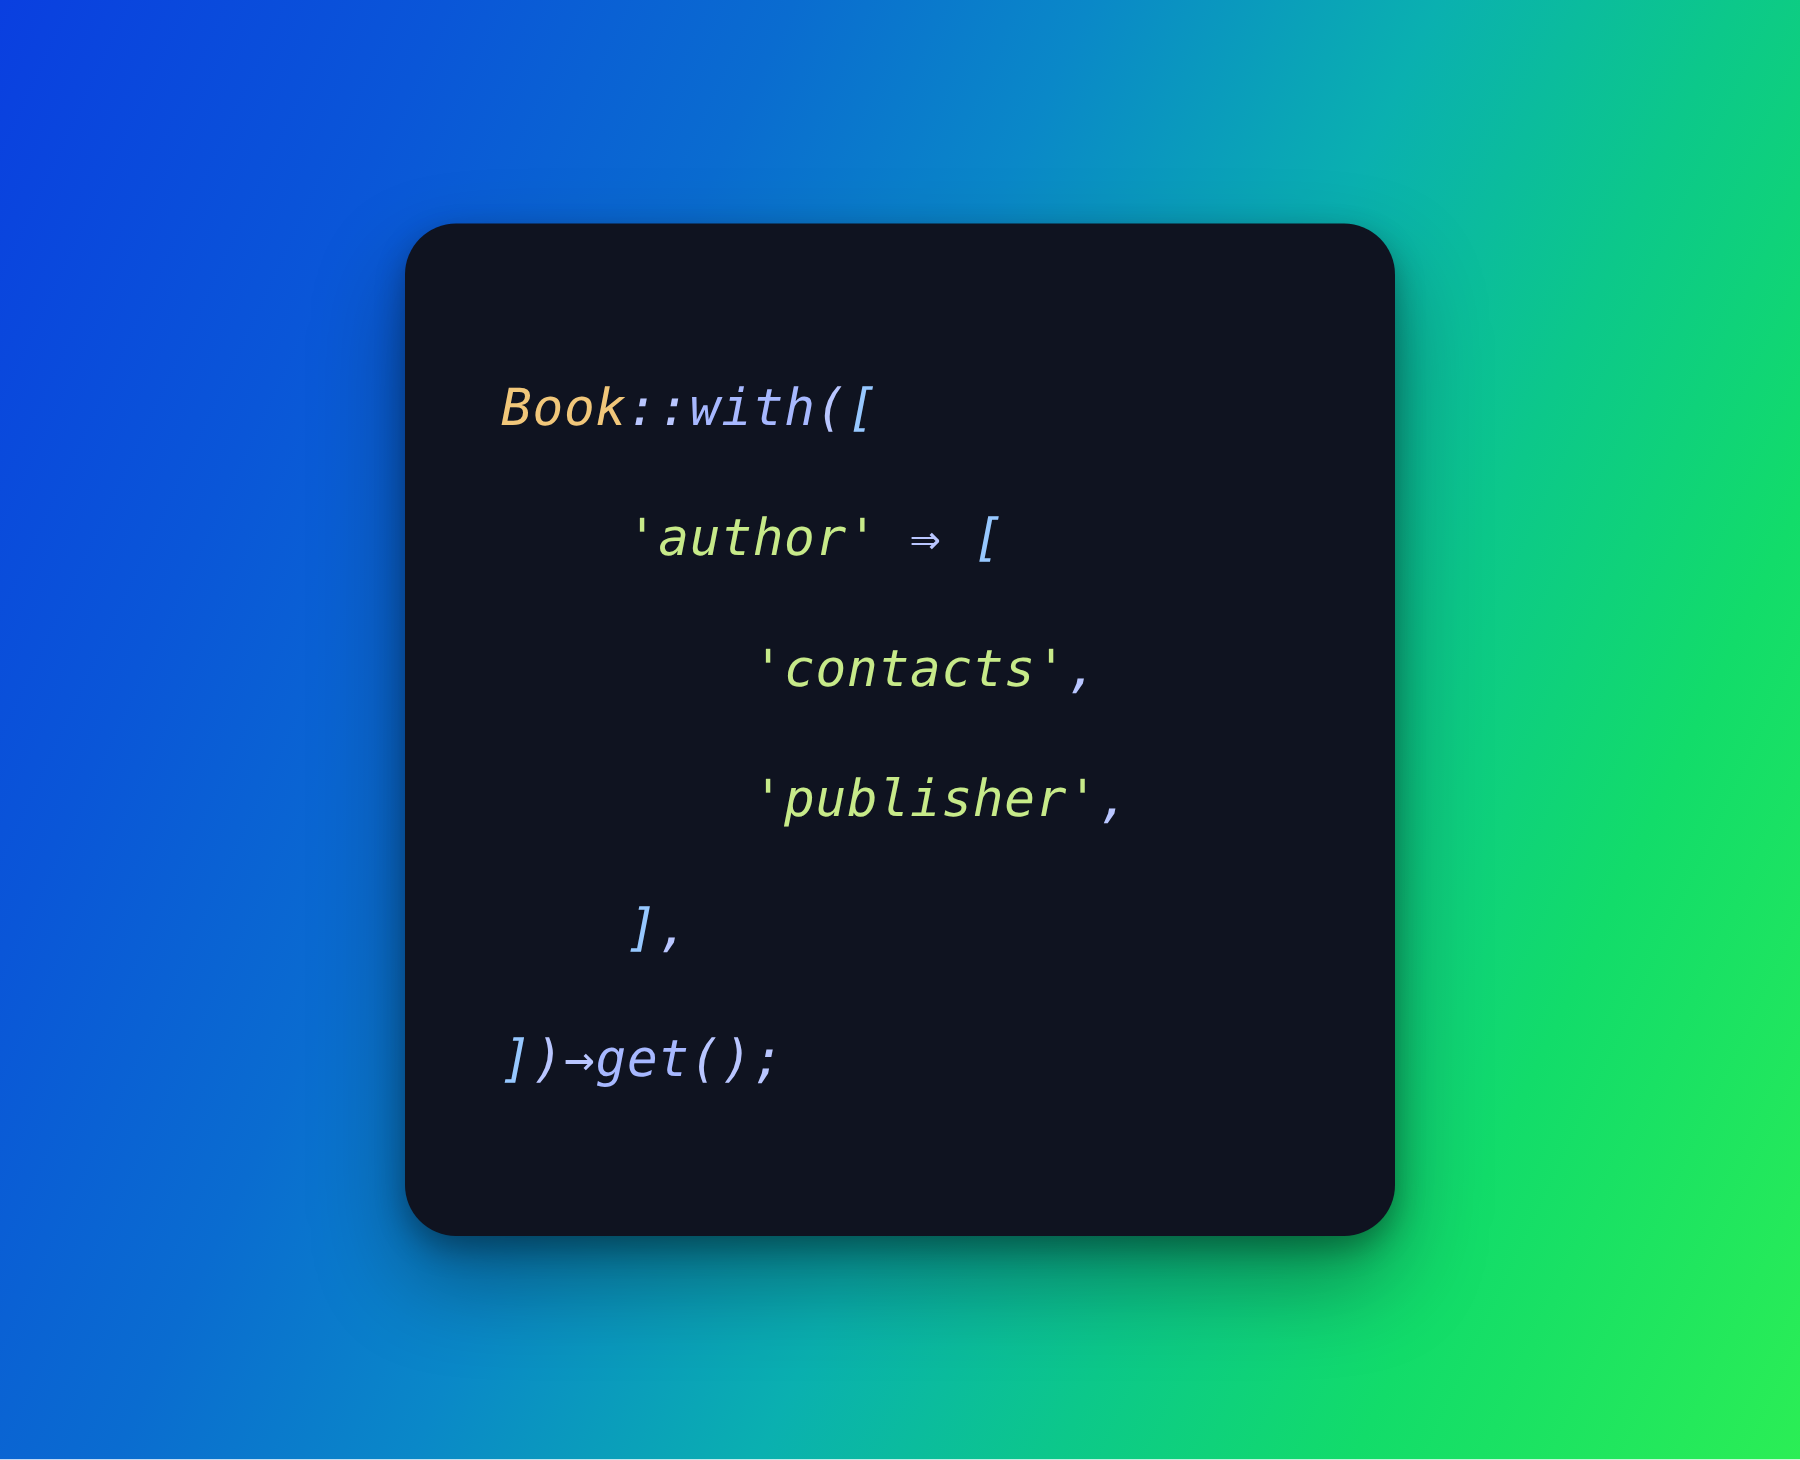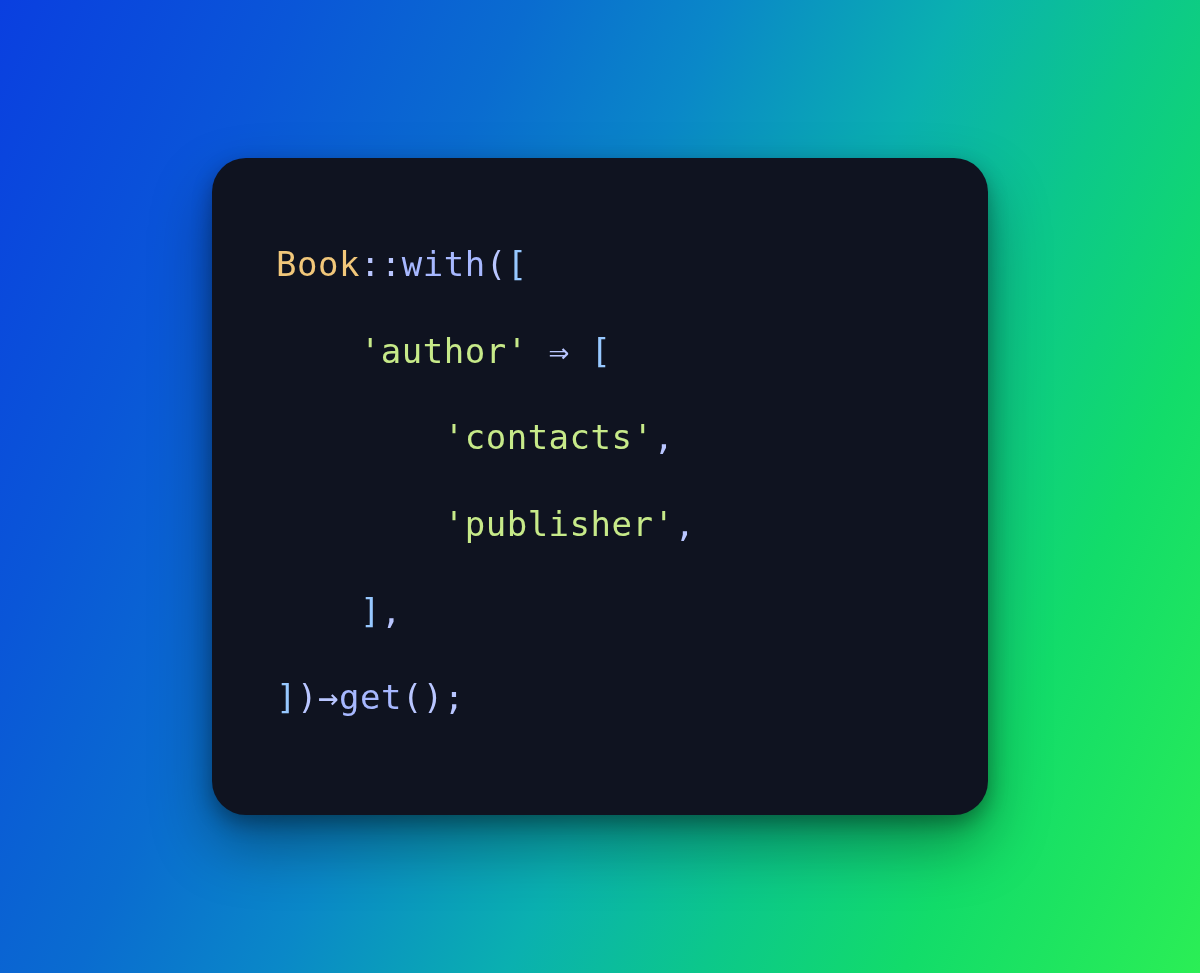--- a/index.html
+++ b/index.html
@@ -20,26 +20,27 @@
       #0a88c8 44%,
       #0ab0b0 58%,
       #0cc88a 70%,
       #12dc6a 82%,
       #2bee55 100%);
     display: flex;
     align-items: center;
     justify-content: center;
   }
   .card {
-    width: 776px;
+    width: 660px;
     background: #0f1320;
     border-radius: 34px;
     box-shadow: 0 30px 60px rgba(0,0,0,0.35), 0 8px 20px rgba(0,0,0,0.3);
-    padding: 63px 56px 74px 64px;
+    padding: 80px 56px 74px 64px;
     box-sizing: border-box;
+    font-style: italic;
   }
   pre.code {
     margin: 0;
     font-size: 34px;
     line-height: 2.55;
     font-weight: 500;
     letter-spacing: 0.5px;
     white-space: pre;
     color: #c9d4ff;
   }

